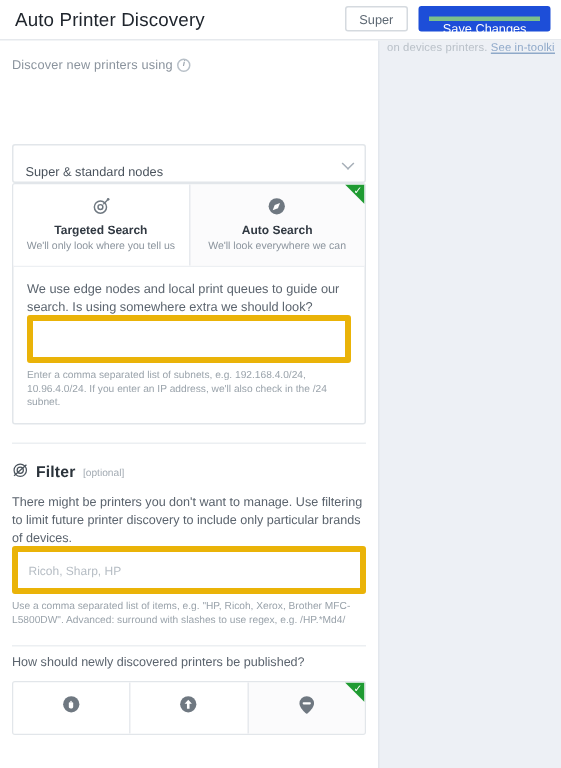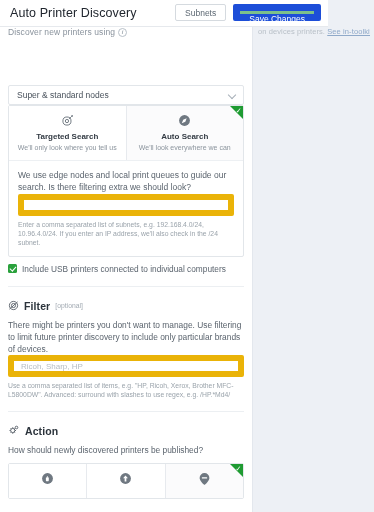--- a/index.html
+++ b/index.html
@@ -23,21 +23,21 @@
     overflow:hidden;white-space:nowrap;font-size:7.5px;color:#b9c0c8;
     line-height:11px;letter-spacing:.1px;
   }
   .ghost-line .lnk{color:#8fa9c9;text-decoration:underline;}
   .panel-divider{
     position:absolute;left:252px;top:0;width:1px;height:512px;background:#e3e7ed;
   }
 
   
   .header{
-    position:absolute;left:0;top:0;width:328px;height:27px;background:#fff;
+    position:absolute;left:0;top:0;width:374px;height:27px;background:#fff;
     border-bottom:1px solid #e6e9ed;box-sizing:border-box;z-index:5;
   }
   .page-title{
     position:absolute;left:10px;top:6px;font-size:12.5px;color:#20262e;
     font-weight:400;letter-spacing:.1px;
   }
   .hdr-actions{position:absolute;right:7px;top:4px;display:flex;gap:7px;align-items:center;}
   .btn{
     font-family:inherit;font-size:8.5px;border-radius:2px;cursor:pointer;
     padding:0 9px;height:17px;line-height:17px;box-sizing:border-box;white-space:nowrap;
@@ -45,32 +45,32 @@
   .btn-cancel{background:#fff;border:1px solid #d5dadf;color:#5d6873;}
   .btn-save{background:#7cc08b;border:7px solid #1d4ed8;color:#ffffff;}
 
   
   .content{
     position:absolute;left:0;top:27px;width:252px;height:485px;
     background:#fff;box-sizing:border-box;padding:0 8px;overflow:hidden;
   }
 
   .field-label{
-    font-size:8.5px;color:#8a939d;margin-bottom:4px;display:flex;
+    font-size:8.5px;color:#8a939d;margin-top:11px;margin-bottom:4px;display:flex;
     align-items:center;gap:3px;letter-spacing:.1px;
   }
   .info-i{
     display:inline-block;width:7px;height:7px;border-radius:50%;
     border:.7px solid #b8c0c8;color:#9aa3ac;font-size:5.5px;line-height:6.5px;
     text-align:center;font-style:italic;font-weight:bold;
   }
 
   .select{
     position:relative;height:20px;border:1px solid #e2e6ea;border-radius:2px;
-    background:#fff;display:flex;align-items:center;padding:0 8px;
+    background:#fff;display:flex;padding:12px 8px;
     font-size:8.5px;color:#49525c;box-sizing:border-box;margin-top:48px;
   }
   .chev{
     position:absolute;right:8px;top:50%;width:5px;height:5px;margin-top:-3.5px;
     border-right:1px solid #a6afb8;border-bottom:1px solid #a6afb8;
     transform:rotate(45deg);
   }
 
   
   .tile-wrap{border:1px solid #e2e6ea;border-radius:2px;background:#fff;box-sizing:border-box;}
@@ -89,21 +89,21 @@
     border-top:13px solid #1f9b32;border-left:13px solid transparent;
   }
   .corner-check{
     position:absolute;right:1.5px;top:.5px;color:#fff;font-size:7px;line-height:7px;font-weight:bold;
   }
 
   .panel-body{padding:8px 9px 9px;border-top:1px solid #edf0f3;}
   .panel-q{font-size:8.5px;color:#5b646e;line-height:12px;}
   .sub-label{font-size:8.5px;color:#8a939d;margin:8px 0 4px;}
   .text-input{
-    height:22px;border:6px solid #eab308;border-radius:2px;background:#fff;
+    height:32px;border:4px solid #eab308;border-radius:2px;background:#fff;
     font-size:8px;color:#454d56;padding:0 7px;box-sizing:border-box;width:100%;
     font-family:inherit;outline:none;
   }
   .text-input::placeholder{color:#b6bdc4;}
   .help{font-size:6.8px;color:#9aa3ab;line-height:9px;margin-top:4px;}
 
   .checkrow{display:flex;align-items:center;gap:5px;margin:7px 0 2px;}
   .cbox{
     width:9px;height:9px;background:#2aa13c;border-radius:1.5px;position:relative;flex:0 0 auto;
   }
@@ -134,21 +134,21 @@
   <div class="panel-divider"></div>
 
   <div class="ghost-line">
     <span>on devices printers.</span>
     <span class="lnk">See in-toolkit</span>
   </div>
 
   <div class="header">
     <div class="page-title">Auto Printer Discovery</div>
     <div class="hdr-actions">
-      <button class="btn btn-cancel">Subnets</button>
+      <button class="btn btn-cancel">Super</button>
       <button class="btn btn-save">Save Changes</button>
     </div>
   </div>
 
   <div class="content">
 
     
     <div class="field-label">
       <span>Discover new printers using</span>
       <span class="info-i">i</span>
@@ -185,30 +185,26 @@
           </div>
           <div class="t-title">Auto Search</div>
           <div class="t-sub">We'll look everywhere we can</div>
           <div class="corner"></div>
           <div class="corner-check">✓</div>
         </div>
 
       </div>
 
       <div class="panel-body">
-        <div class="panel-q">We use edge nodes and local print queues to guide our search. Is there filtering extra we should look?</div>
+        <div class="panel-q">We use edge nodes and local print queues to guide our search. Is using somewhere extra we should look?</div>
         <input class="text-input" type="text" placeholder="" style="">
         <div class="help">Enter a comma separated list of subnets, e.g. 192.168.4.0/24, 10.96.4.0/24. If you enter an IP address, we'll also check in the /24 subnet.</div>
       </div>
     </div>
 
-    <div class="checkrow">
-      <span class="cbox"></span>
-      <span class="checklabel">Include USB printers connected to individual computers</span>
-    </div>
 
     <div class="hr"></div>
 
     
     <div class="sec-head">
       <span class="ic">
         <svg width="11" height="11" viewBox="0 0 24 24" fill="none" stroke="#4a535c" stroke-width="1.8">
           <circle cx="12" cy="12" r="9"></circle>
             <circle cx="12" cy="12" r="4.5"></circle>
             <path d="M3 20L21 4"></path>
@@ -217,30 +213,20 @@
       <span class="sec-title">Filter</span>
       <span class="sec-opt">[optional]</span>
     </div>
     <div class="sec-desc">There might be printers you don't want to manage. Use filtering to limit future printer discovery to include only particular brands of devices.</div>
     <input class="text-input" type="text" placeholder="Ricoh, Sharp, HP" style="">
     <div class="help">Use a comma separated list of items, e.g. "HP, Ricoh, Xerox, Brother MFC-L5800DW". Advanced: surround with slashes to use regex, e.g. /HP.*Md4/</div>
 
     <div class="hr"></div>
 
     
-    <div class="sec-head">
-      <span class="ic">
-        <svg width="12" height="12" viewBox="0 0 24 24" fill="none" stroke="#4a535c" stroke-width="1.7">
-          <circle cx="9.5" cy="13" r="4.2"></circle>
-            <path d="M9.5 6.5v2M9.5 17.5v2M3 13h2M14 13h2M5.2 8.7l1.4 1.4M12.4 15.9l1.4 1.4M13.8 8.7l-1.4 1.4M6.6 15.9l-1.4 1.4"></path>
-          <circle cx="17" cy="7" r="2.6"></circle>
-        </svg>
-      </span>
-      <span class="sec-title">Action</span>
-    </div>
     <div class="sec-desc">How should newly discovered printers be published?</div>
 
     <div class="tile-wrap" style="margin-top:7px;">
       <div class="tiles">
 
         <div class="tile">
           <div class="t-icon">
             <svg width="13" height="13" viewBox="0 0 24 24">
                 <circle cx="12" cy="12" r="10" class="gray-circ"></circle>
               <path d="M9 15.5v-5a.9.9 0 011.8 0v-2a.9.9 0 011.8 0v2a.9.9 0 011.8 0v4.5c0 1.4-1 2.3-2.4 2.3h-.6c-1.4 0-2.4-.9-2.4-1.8z" fill="#fff"></path>

